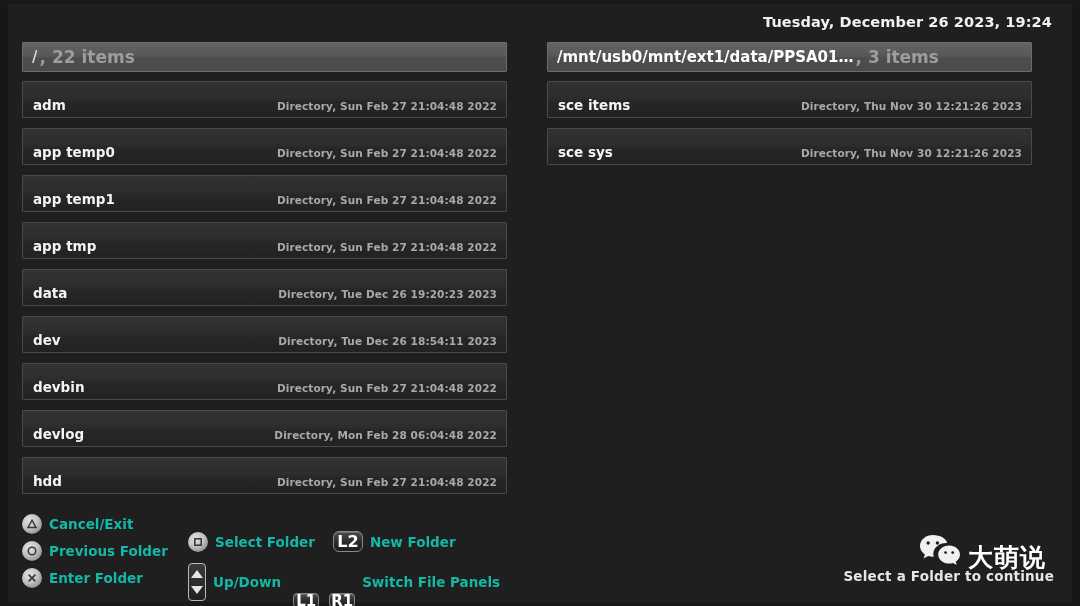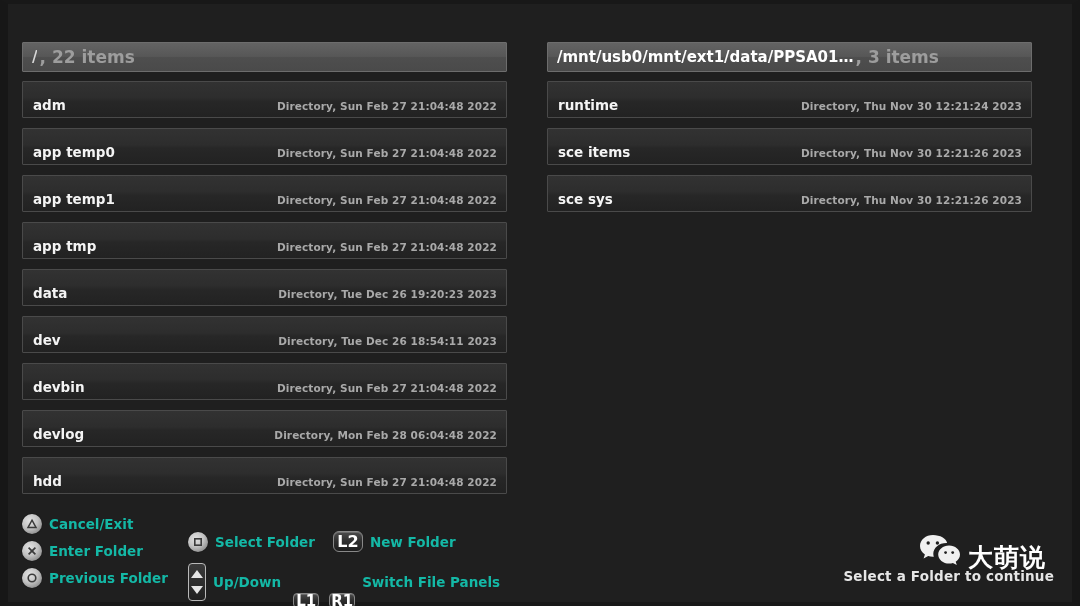--- a/index.html
+++ b/index.html
@@ -218,20 +218,21 @@
     color: #ffffff;
     line-height: 1;
     letter-spacing: 1px;
   }
 </style>
 </head>
 <body>
 
 <div id="app-root">
 
+  <div id="clock">Tuesday, December 26 2023, 19:24</div>
 
   <div class="panel" id="panel-left">
     <div class="panel-header">
       <span class="hdr-path">/</span>
       <span class="hdr-count"><span>,</span>&nbsp;<span>22 items</span></span>
     </div>
     <div class="file-list">
       <div class="file-row">
         <span class="file-name">adm</span>
         <span class="file-meta">Directory, Sun Feb 27 21:04:48 2022</span>
@@ -270,24 +271,20 @@
       </div>
     </div>
   </div>
 
   <div class="panel" id="panel-right">
     <div class="panel-header">
       <span class="hdr-path">/mnt/usb0/mnt/ext1/data/PPSA01…</span>
       <span class="hdr-count"><span>,</span>&nbsp;<span>3 items</span></span>
     </div>
     <div class="file-list">
-      <div class="file-row">
-        <span class="file-name">runtime</span>
-        <span class="file-meta">Directory, Thu Nov 30 12:21:24 2023</span>
-      </div>
       <div class="file-row">
         <span class="file-name">sce items</span>
         <span class="file-meta">Directory, Thu Nov 30 12:21:26 2023</span>
       </div>
       <div class="file-row">
         <span class="file-name">sce sys</span>
         <span class="file-meta">Directory, Thu Nov 30 12:21:26 2023</span>
       </div>
     </div>
   </div>
@@ -299,33 +296,33 @@
         <span class="ps-btn">
           <svg width="12" height="12" viewBox="0 0 12 12">
               <polygon points="6,2.2 10,9.4 2,9.4" fill="none" stroke="#3b3b3b" stroke-width="1.5"></polygon>
             </svg>
         </span>
         <span class="ctl-label">Cancel/Exit</span>
       </div>
       <div class="ctl-item">
         <span class="ps-btn">
           <svg width="12" height="12" viewBox="0 0 12 12">
+              <circle cx="6" cy="6" r="3.8" fill="none" stroke="#3b3b3b" stroke-width="1.6"></circle>
+            </svg>
+        </span>
+        <span class="ctl-label">Previous Folder</span>
+      </div>
+      <div class="ctl-item">
+        <span class="ps-btn">
+          <svg width="12" height="12" viewBox="0 0 12 12">
               <line x1="2.6" y1="2.6" x2="9.4" y2="9.4" stroke="#3b3b3b" stroke-width="1.7"></line>
               <line x1="9.4" y1="2.6" x2="2.6" y2="9.4" stroke="#3b3b3b" stroke-width="1.7"></line>
             </svg>
         </span>
         <span class="ctl-label">Enter Folder</span>
-      </div>
-      <div class="ctl-item">
-        <span class="ps-btn">
-          <svg width="12" height="12" viewBox="0 0 12 12">
-              <circle cx="6" cy="6" r="3.8" fill="none" stroke="#3b3b3b" stroke-width="1.6"></circle>
-            </svg>
-        </span>
-        <span class="ctl-label">Previous Folder</span>
       </div>
     </div>
 
     <div class="ctl-col" id="ctl-col-2" style="left:166px;top:18px;">
       <div class="ctl-item" style="margin-bottom:8px;">
         <span class="ps-btn">
           <svg width="12" height="12" viewBox="0 0 12 12">
               <rect x="2.8" y="2.8" width="6.4" height="6.4" fill="none" stroke="#3b3b3b" stroke-width="1.6"></rect>
             </svg>
         </span>

